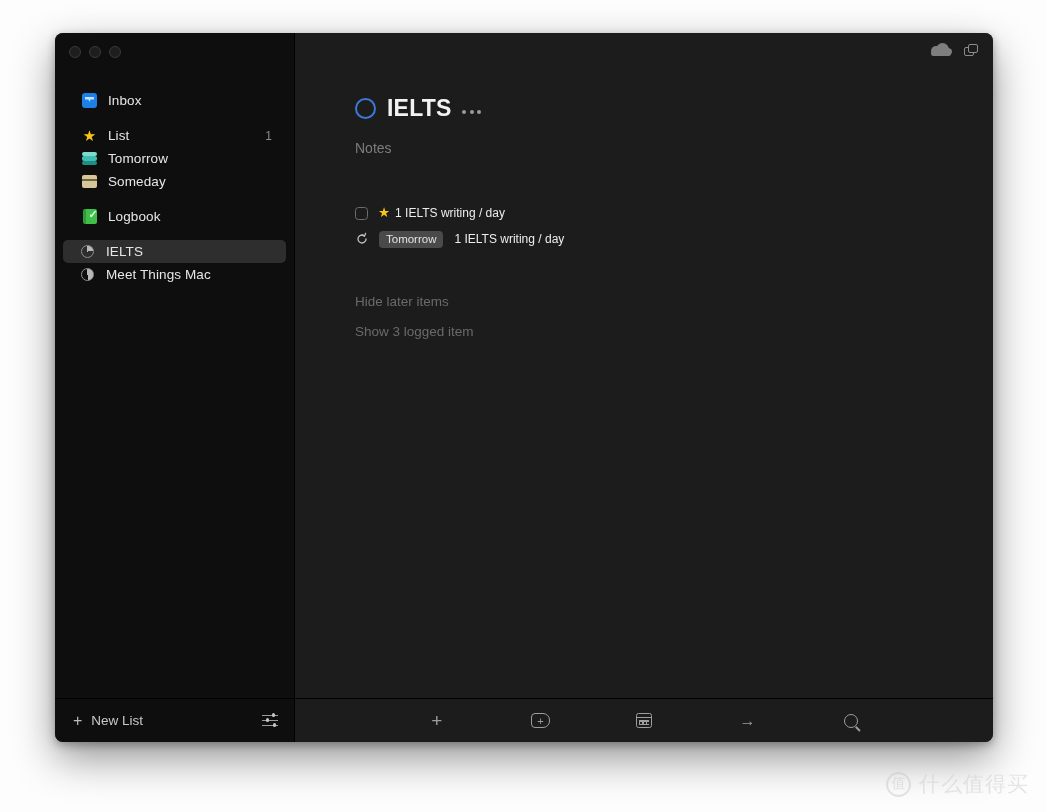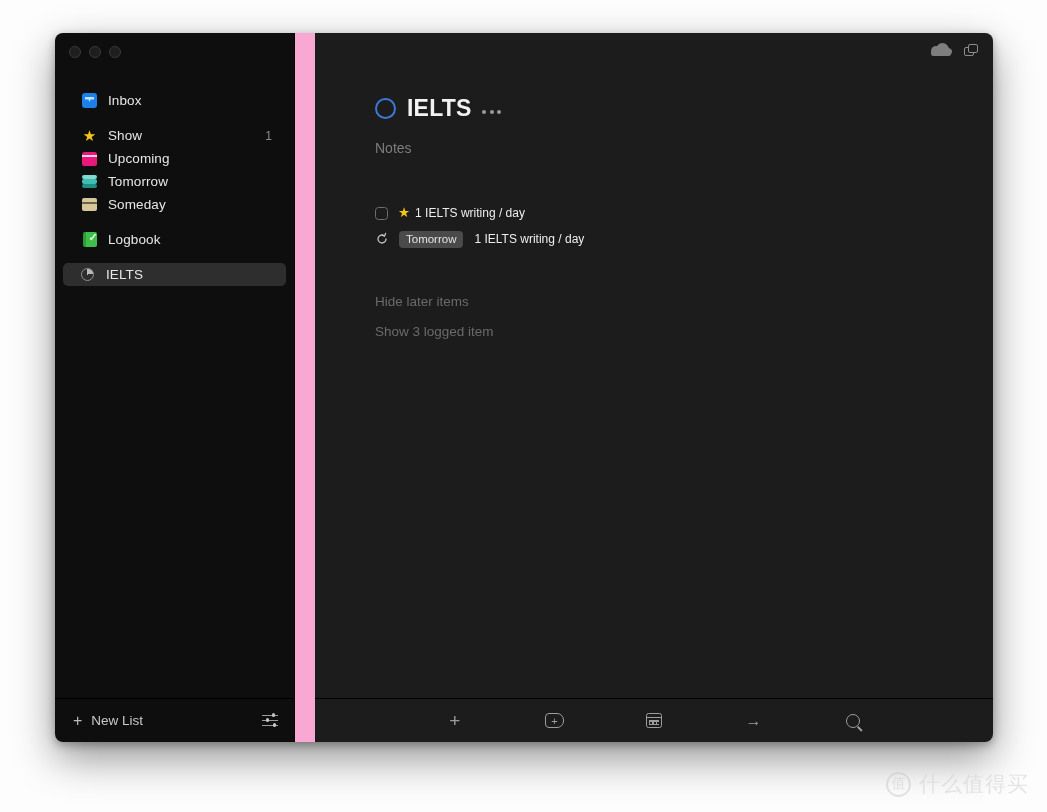--- a/index.html
+++ b/index.html
@@ -8,26 +8,25 @@
     background: #ffffff;
     font-family: "Liberation Sans", sans-serif;
     overflow: hidden;
   }
   #stage { position: relative; width: 1047px; height: 812px; background: #fdfdfd; }
 
   
   .window {
     position: absolute; left: 55px; top: 33px;
     width: 938px; height: 709px;
-    background: #f9a8d4;
+    background: #0c4a6e;
     border-radius: 8px;
     box-shadow: 0 16px 42px rgba(0,0,0,0.42), 0 3px 10px rgba(0,0,0,0.30);
     overflow: hidden;
     display: flex;
-    gap: 20px;
   }
 
   
   .sidebar {
     width: 240px; flex: none;
     background: #0e0e0e;
     border-right: 1px solid #000;
     position: relative;
     display: flex; flex-direction: column;
   }
@@ -184,31 +183,24 @@
           <span class="lbl">Inbox</span>
           <span class="cnt"></span>
         </div>
 
         <div class="gap-lg"></div>
 
         <div class="nav-row">
           <span class="ico">
               <span class="ic-star">★</span>
             </span>
-          <span class="lbl">Show</span>
+          <span class="lbl">List</span>
           <span class="cnt">1</span>
         </div>
 
-        <div class="nav-row">
-          <span class="ico">
-              <span class="ic-cal"></span>
-            </span>
-          <span class="lbl">Upcoming</span>
-          <span class="cnt"></span>
-        </div>
 
         <div class="nav-row">
           <span class="ico">
             <span class="ic-layers">
                 <span></span>
                 <span></span>
                 <span></span>
               </span>
           </span>
           <span class="lbl">Tomorrow</span>
@@ -238,20 +230,28 @@
         <div class="nav-row proj-row selected">
           <span class="ico">
             <span class="pie" id="pie-0" style="background: conic-gradient(rgb(185, 185, 185) 0deg, rgb(185, 185, 185) 90deg, transparent 90deg, transparent 360deg);">
                 <i></i>
               </span>
           </span>
           <span class="lbl">IELTS</span>
         </div>
 
 
+        <div class="nav-row proj-row">
+          <span class="ico">
+            <span class="pie" id="pie-2" style="background: conic-gradient(rgb(185, 185, 185) 0deg, rgb(185, 185, 185) 180deg, transparent 180deg, transparent 360deg);">
+                <i></i>
+              </span>
+          </span>
+          <span class="lbl">Meet Things Mac</span>
+        </div>
 
       </div>
 
       <div class="side-foot">
         <span class="newlist">
           <span class="plus-glyph">+</span>
           <span>New List</span>
         </span>
         <span class="sliders">
           <span></span>

